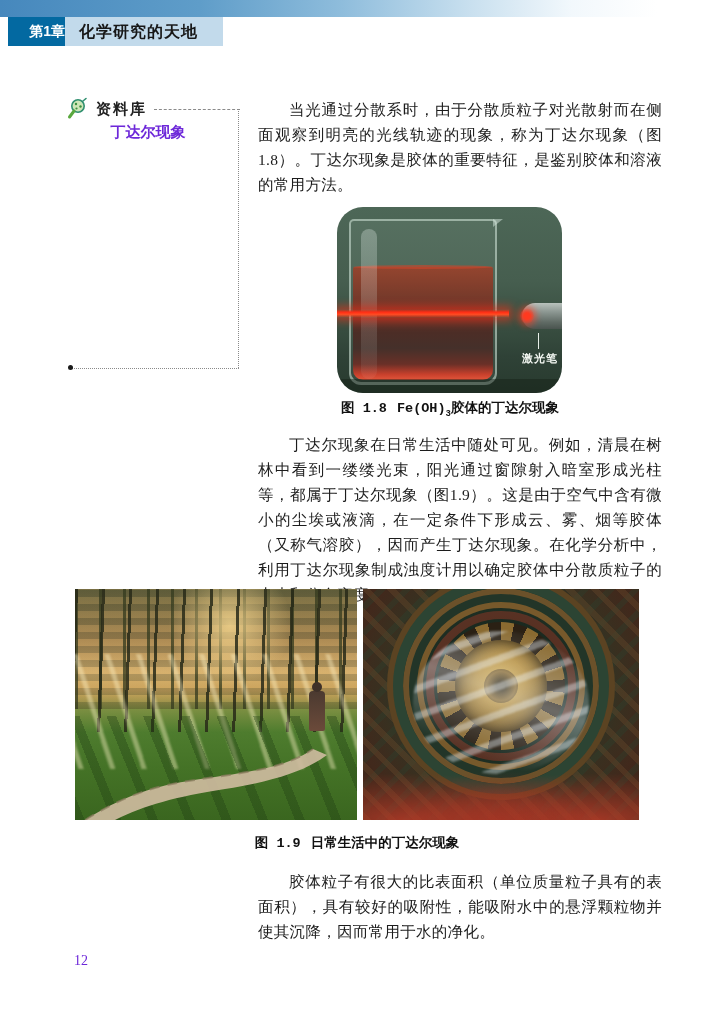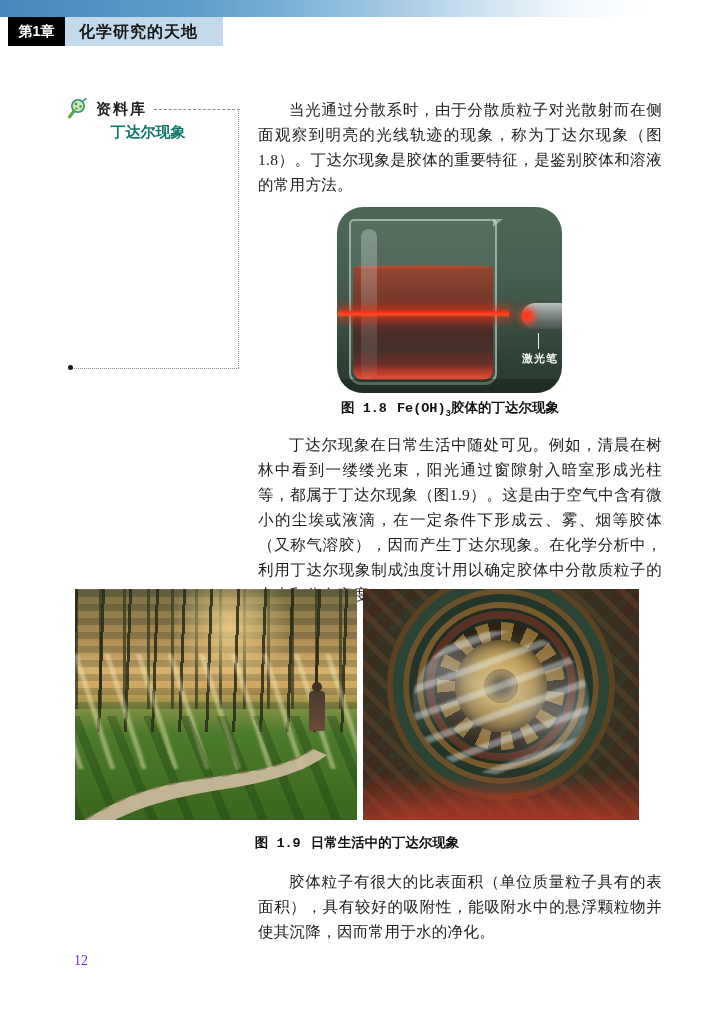--- a/index.html
+++ b/index.html
@@ -9,23 +9,23 @@
     font-family:"Liberation Serif","DejaVu Serif",serif;
     color:#1c1c1c;
   }
   
   .top-gradient {
     position:absolute; left:0; top:0; width:714px; height:17px;
     background:linear-gradient(90deg,#4688bd 0%,#5f9dc9 28%,#8fbddc 48%,#c9e0ef 66%,#f2f8fc 80%,#ffffff 92%);
   }
   .chapter-badge {
     position:absolute; left:8px; top:17px; width:57px; height:29px;
-    background:#000000; color:#ffffff;
-    font-family:"Liberation Sans","DejaVu Sans",sans-serif;
-    font-weight:bold; font-size:14px; line-height:29px; text-align:center;
+    background:#0369a1; color:#ffffff;
+    font-family:"Liberation Sans","DejaVu Sans",sans-serif;
+    font-weight:bold; font-size:14px; line-height:29px; text-align:right;
   }
   .chapter-title {
     position:absolute; left:65px; top:17px; width:158px; height:29px;
     background:#c2daeb; color:#181818;
     font-family:"Liberation Sans","DejaVu Sans",sans-serif;
     font-weight:bold; font-size:16px; line-height:29px; padding-left:14px;
     letter-spacing:1px;
   }
   
   .sidebar { position:absolute; left:62px; top:95px; width:178px; height:276px; }
@@ -35,21 +35,21 @@
     font-family:"Liberation Sans","DejaVu Sans",sans-serif;
     font-weight:bold; font-size:15px; color:#222; letter-spacing:2px;
   }
   .dash-top { position:absolute; left:92px; top:14px; width:86px; border-top:1px dashed #8a8a8a; }
   .dot-right { position:absolute; left:176px; top:14px; height:259px; border-left:1px dotted #8a8a8a; }
   .dot-bottom { position:absolute; left:9px; top:273px; width:168px; border-top:1px dotted #8a8a8a; }
   .end-dot { position:absolute; left:6px; top:270px; width:5px; height:5px; background:#1a1a1a; border-radius:50%; }
   .topic-title {
     position:absolute; left:0; top:28px; width:172px; text-align:center;
     font-family:"Liberation Sans","DejaVu Sans",sans-serif;
-    font-weight:bold; font-size:15px; color:#0f766e;
+    font-weight:bold; font-size:15px; color:#6d28d9;
   }
   .res-body {
     position:absolute; left:10px; top:52px; width:164px;
     font-size:12.5px; line-height:17.2px; text-align:justify; text-indent:2em;
     color:#222;
   }
   
   .para {
     position:absolute; width:404px; left:258px;
     font-size:15.5px; line-height:25px; text-align:justify; text-indent:2em;

